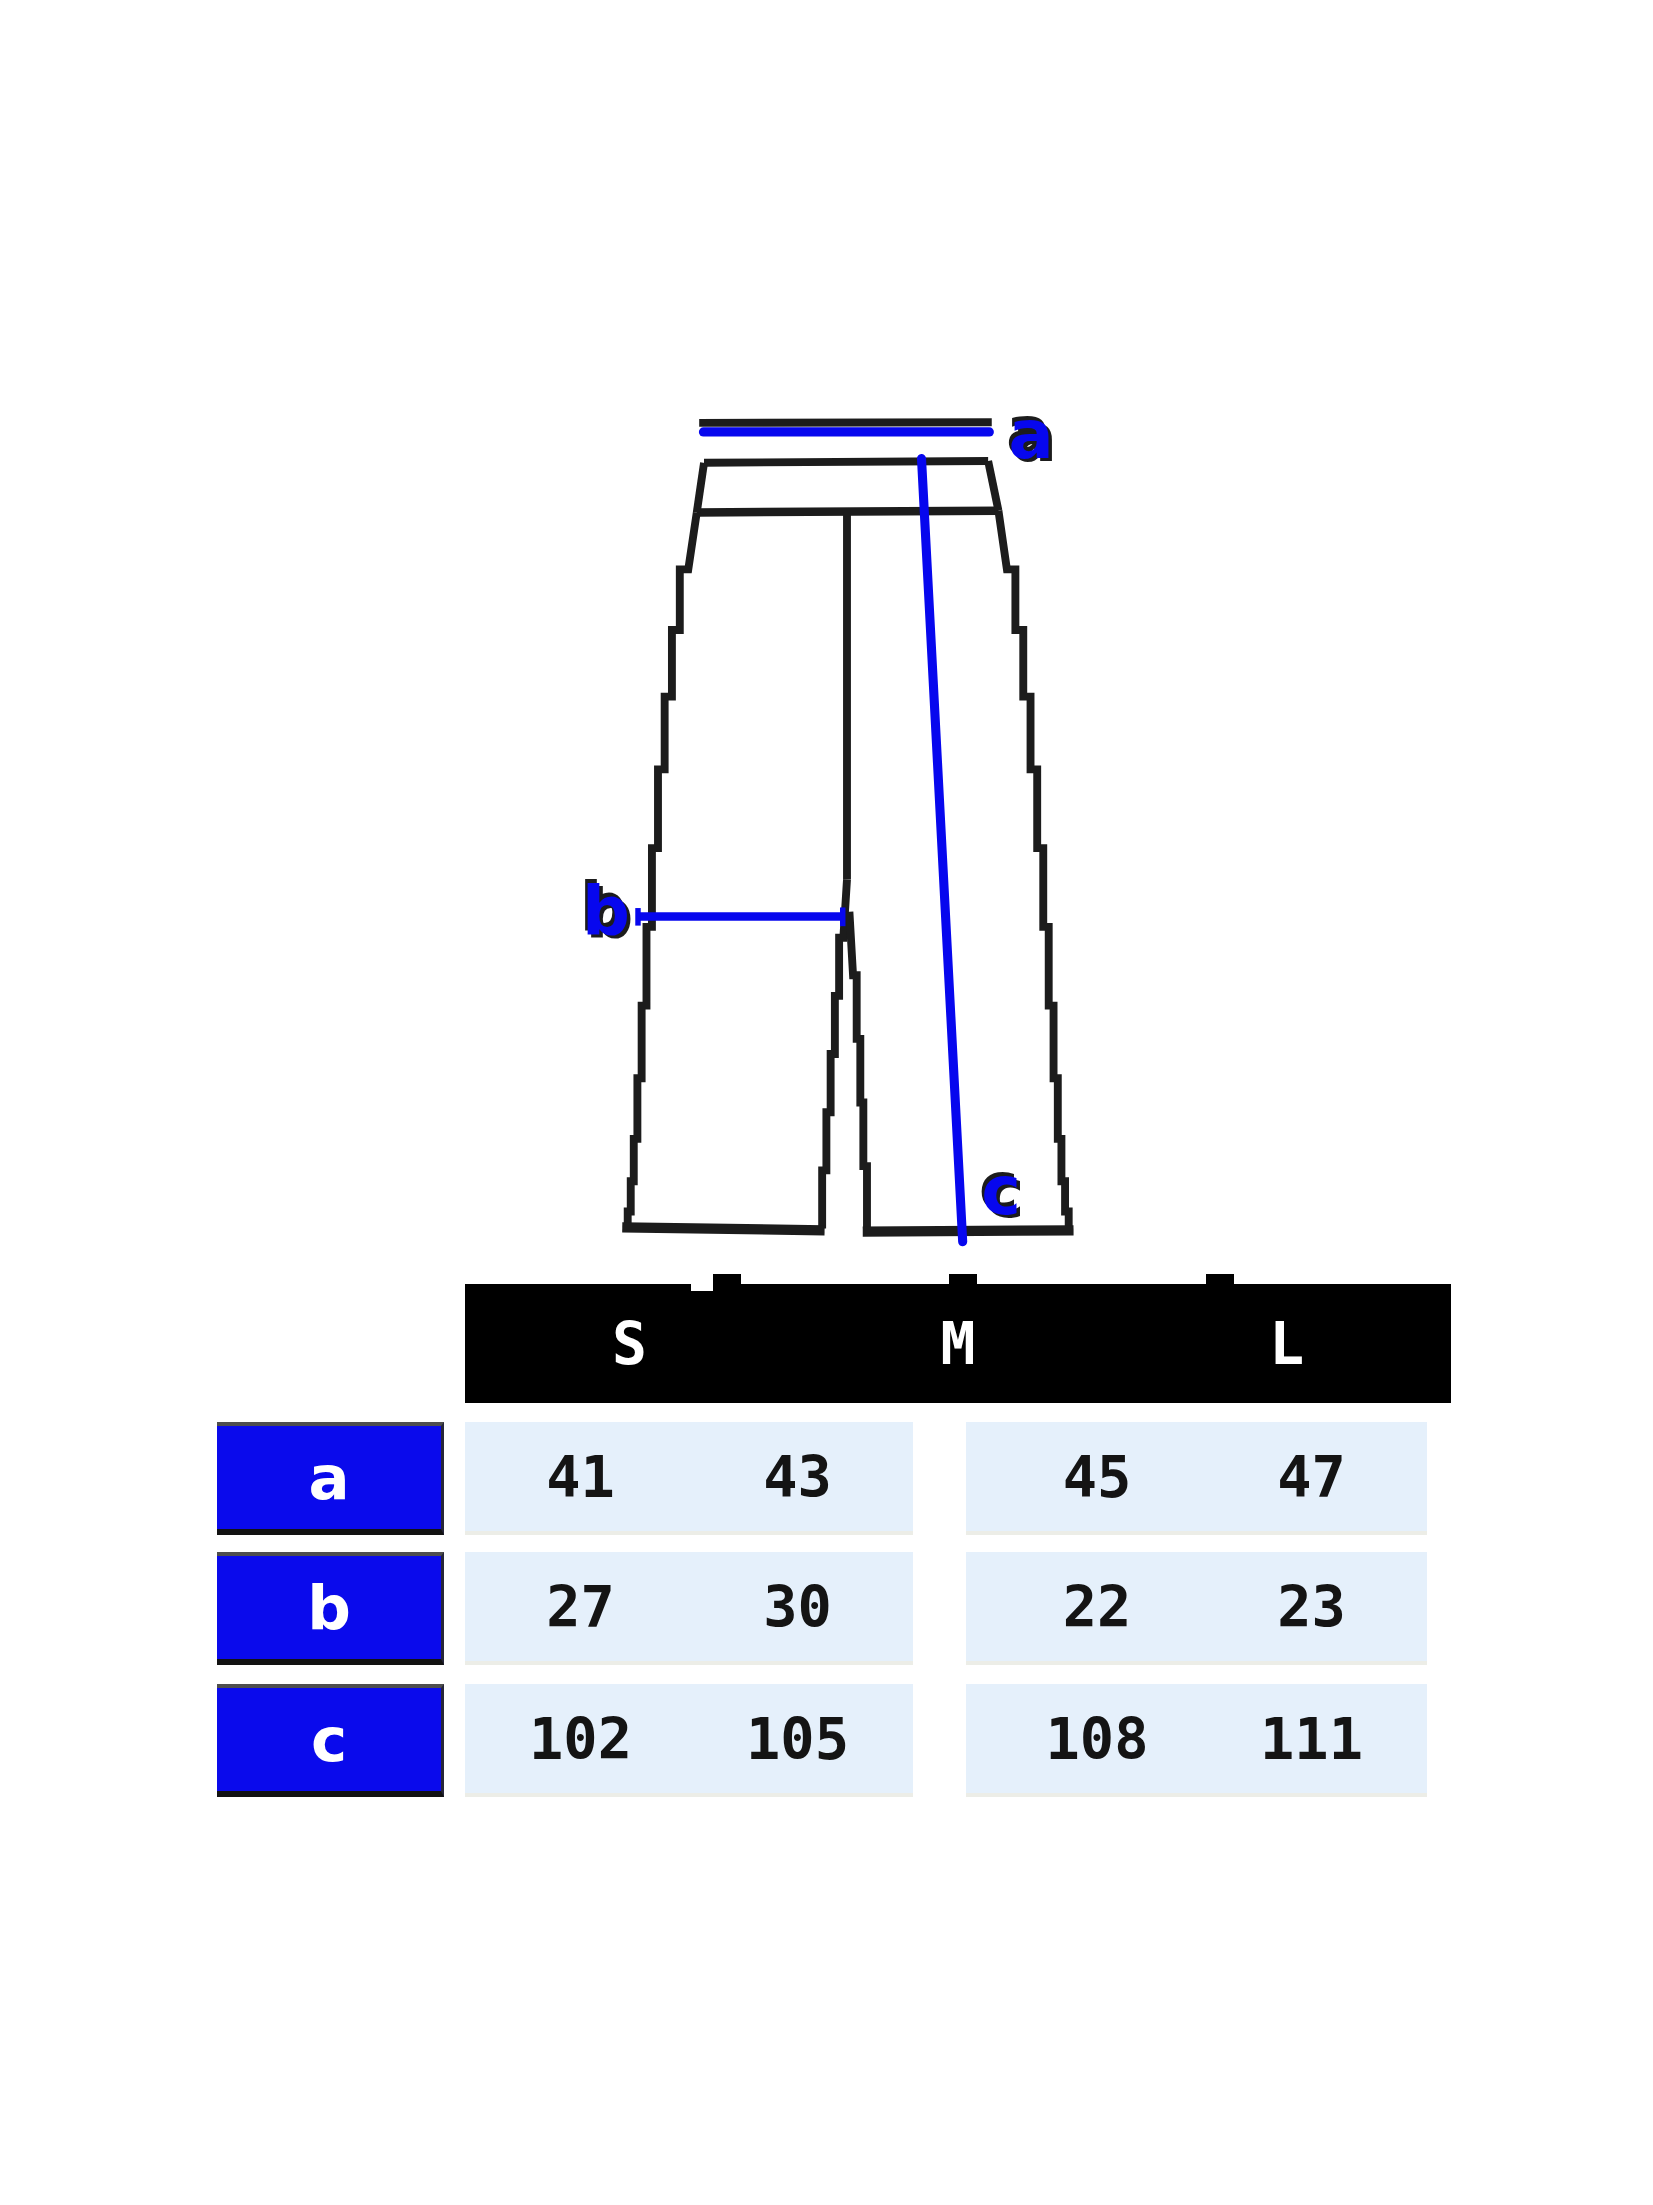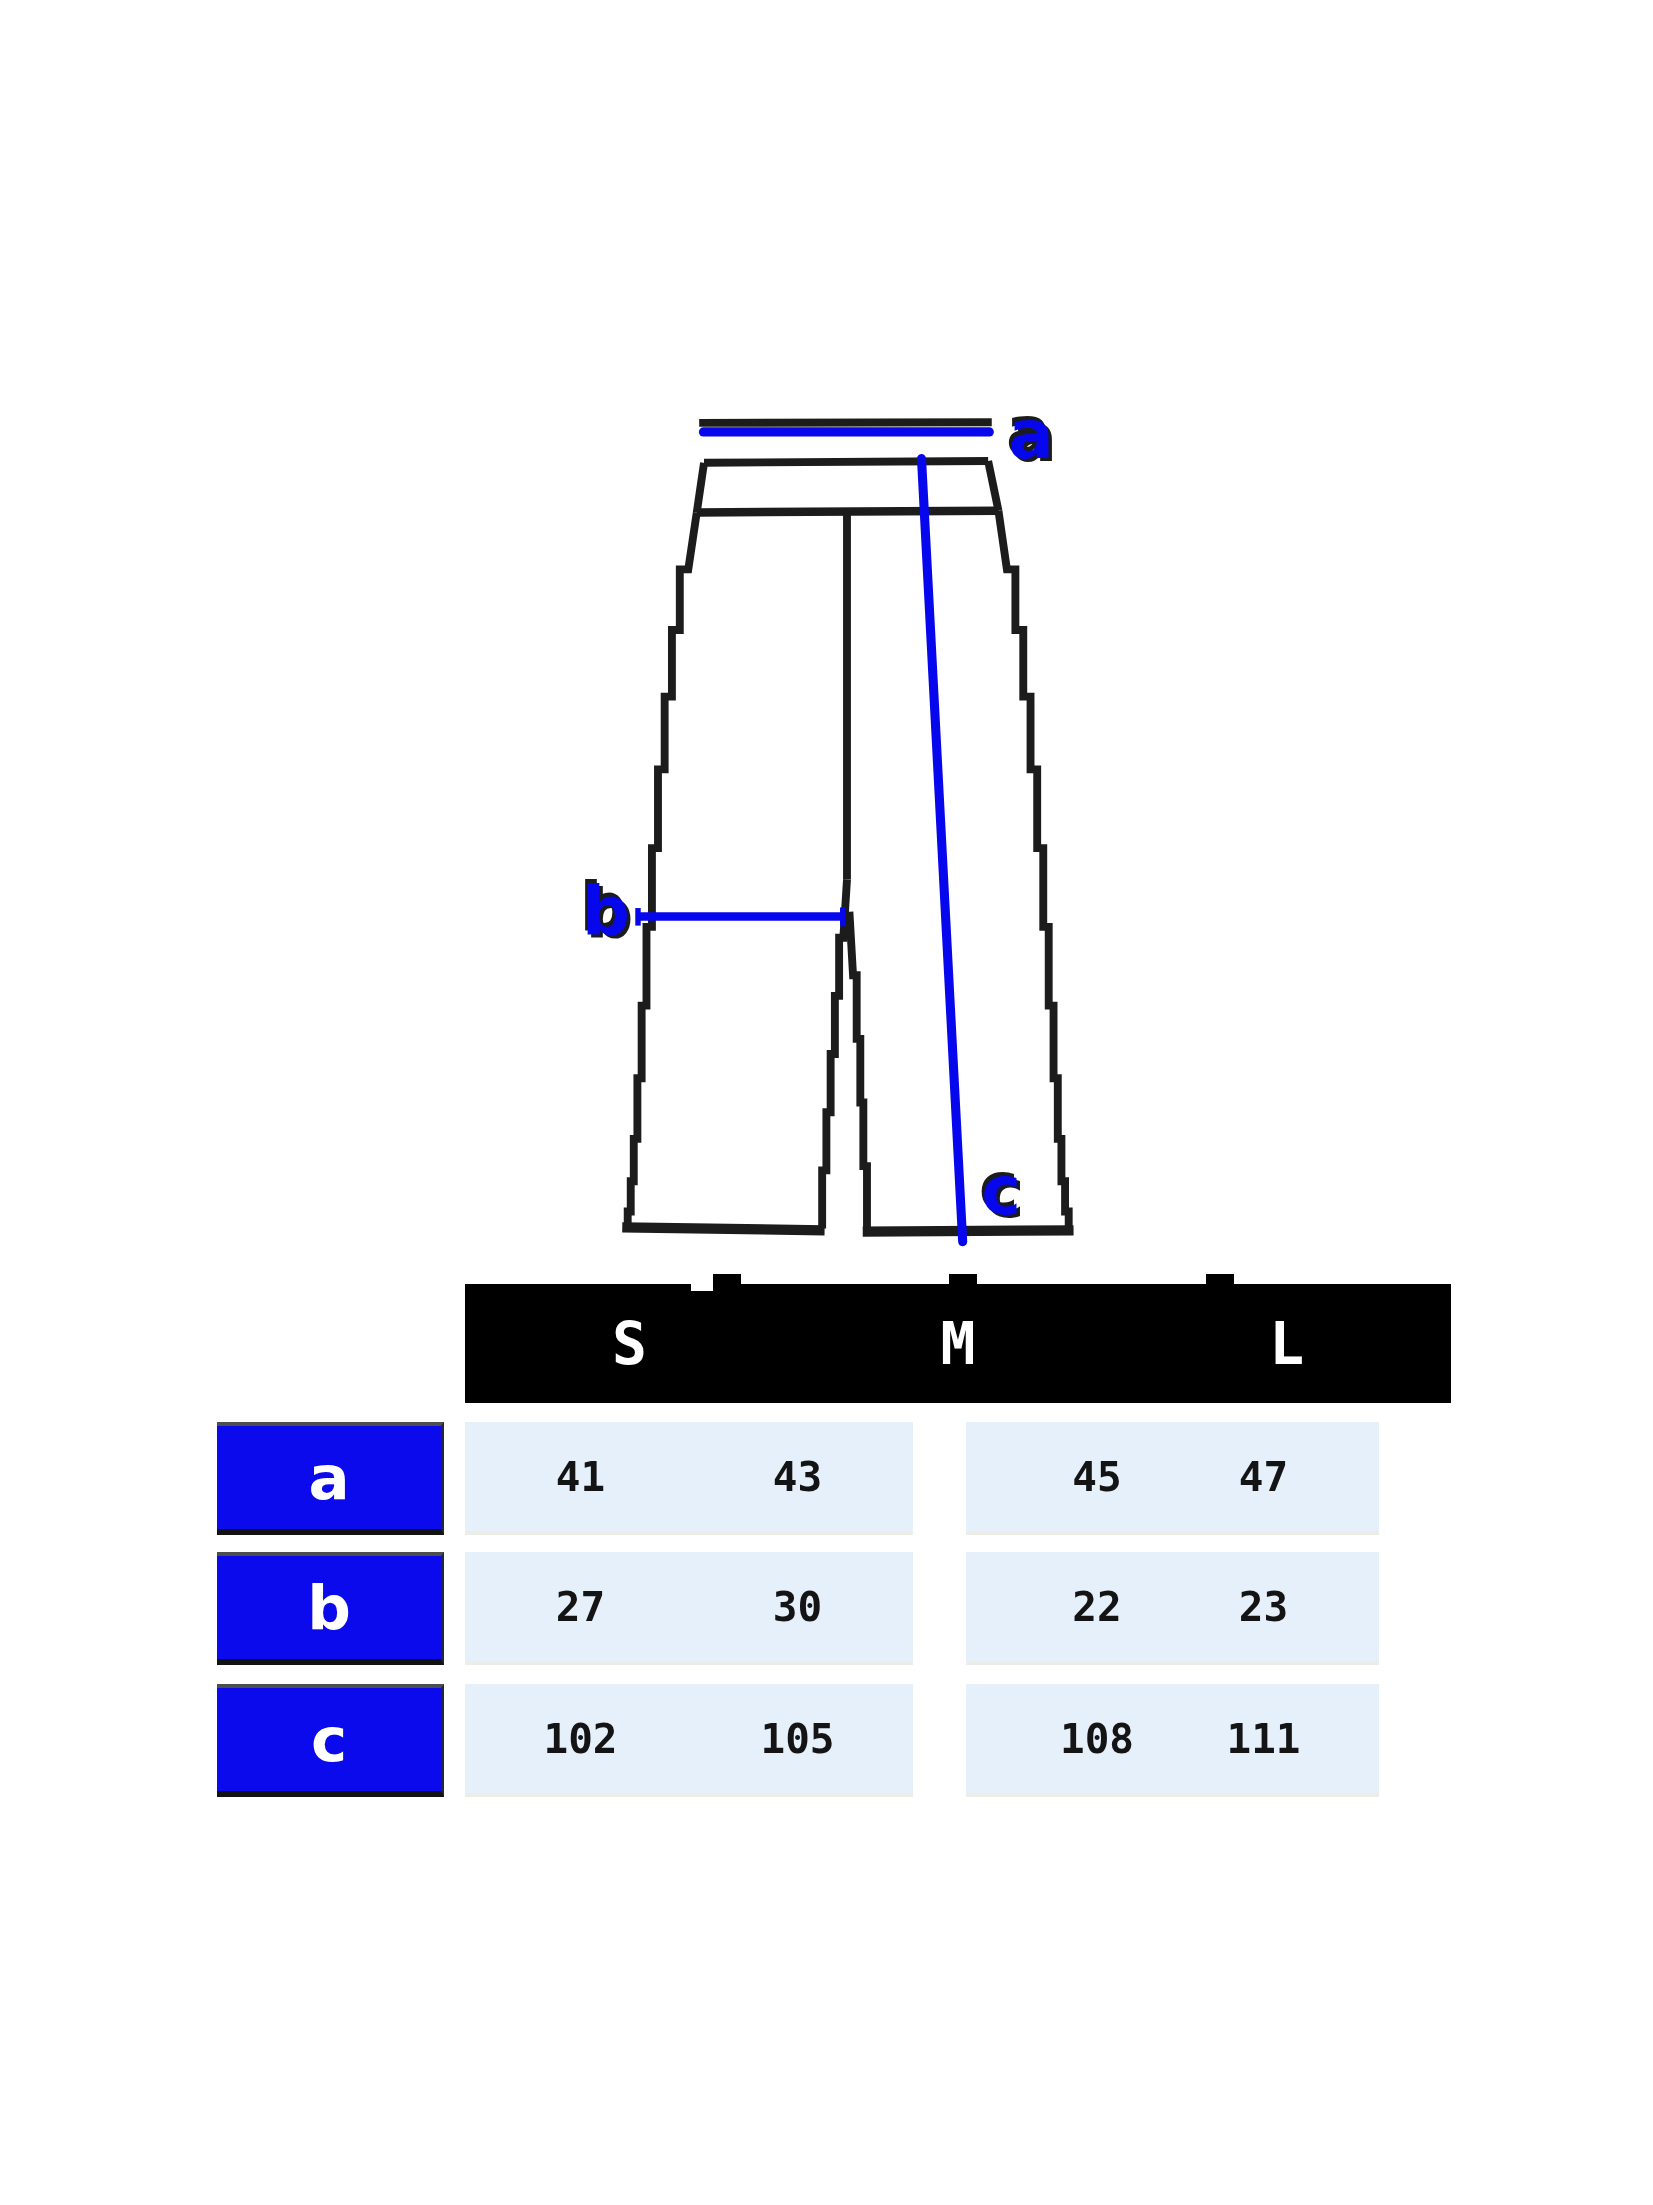--- a/index.html
+++ b/index.html
@@ -19,23 +19,23 @@
   .hdr-tab{position:absolute;width:28px;height:11px;top:1274px;background:var(--header_bg);}
   .hdr-notch{position:absolute;width:22px;height:7.3px;top:1284px;background:#ffffff;}
   .lblcell{position:absolute;left:217px;width:227px;height:113px;box-sizing:border-box;
            background:var(--label_bg);
            border-top:4.2px solid #4e4e4e;border-bottom:6px solid #121212;border-right:3px solid #26263a;
            display:flex;align-items:center;justify-content:center;
            color:#ffffff;font-weight:700;font-size:61px;font-family:"DejaVu Sans", sans-serif;}
   .valcell{position:absolute;width:231px;height:113px;box-sizing:border-box;
            background:var(--cell_bg);border-bottom:4.8px solid var(--cell_edge);
            display:flex;align-items:center;justify-content:center;
-           color:#141414;font-weight:700;font-size:41px;font-family:"DejaVu Sans Mono", monospace;}
+           color:#141414;font-weight:700;font-size:57px;font-family:"DejaVu Sans Mono", monospace;}
   .row-a{top:1422px;} .row-b{top:1552px;} .row-c{top:1684px;}
-  .col-0{left:465px;} .col-1{left:682px;} .col-2{left:966px;padding-left:31px;} .col-3{left:1148px;}
+  .col-0{left:465px;} .col-1{left:682px;} .col-2{left:966px;padding-left:31px;} .col-3{left:1196px;}
 </style>
 </head>
 <body>
 
 <div class="page">
 
   <svg class="diagram-svg" viewBox="0 0 2730 3640">
 
     <g>
 

